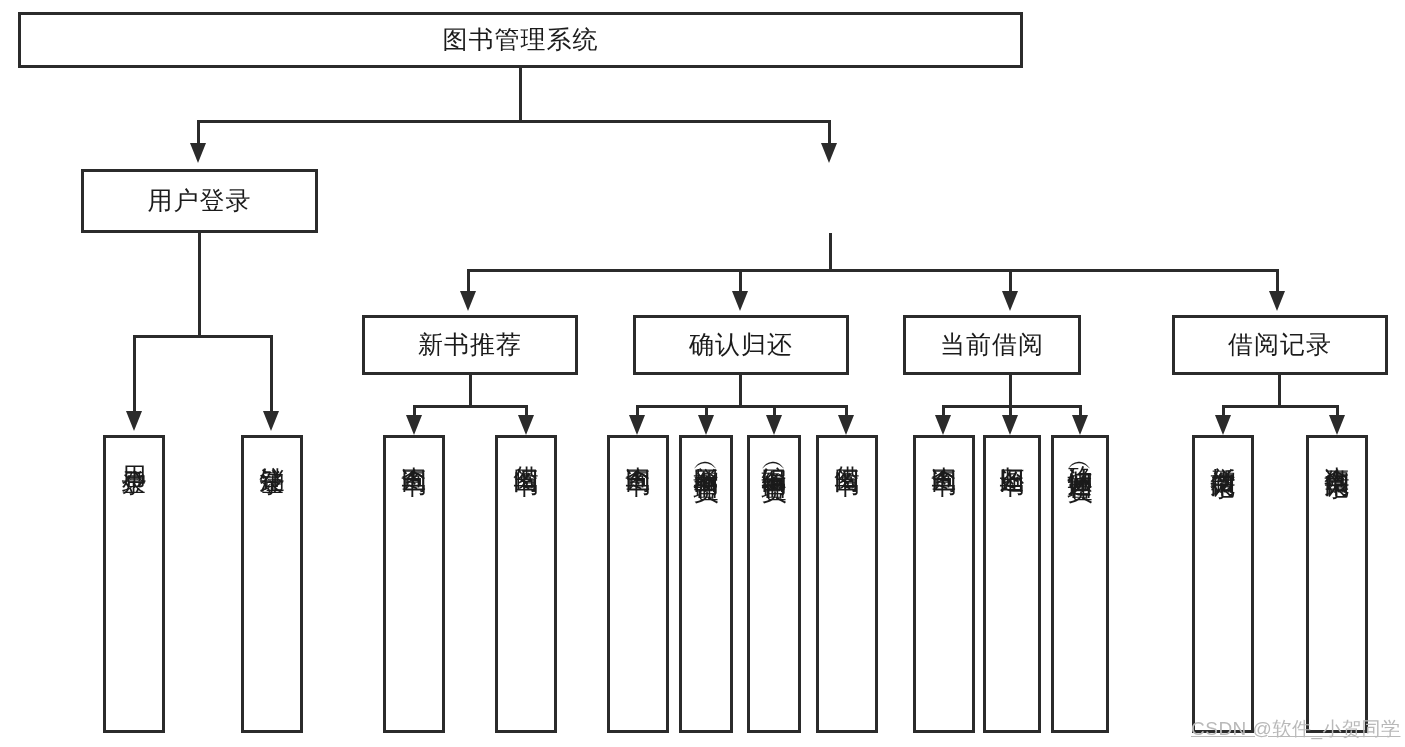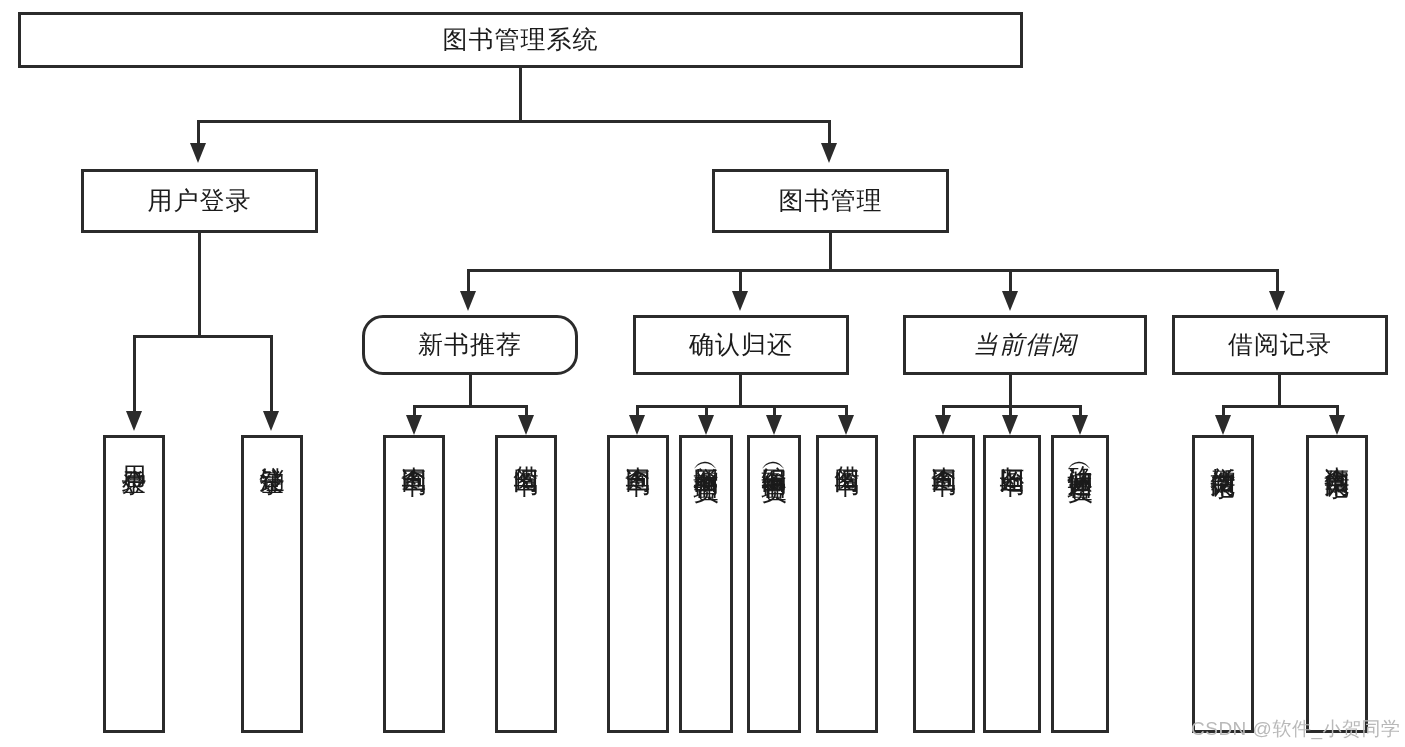--- a/index.html
+++ b/index.html
@@ -89,50 +89,47 @@
   <div class="ln h" style="left:197px; top:120px; width:634px; height:3px;"></div>
 
   <div class="ln v" style="left:197px; top:120px; width:3px; height:25px;"></div>
   <div class="arrow" style="left:190px; top:143px;"></div>
   <div class="ln v" style="left:828px; top:120px; width:3px; height:25px;"></div>
   <div class="arrow" style="left:821px; top:143px;"></div>
 
   <div class="node horiz" style="left:81px; top:169px; width:237px; height:64px;">
     <span>用户登录</span>
   </div>
-  <div class="node horiz" style="left:712px; top:169px; width:237px; height:64px;">
-    <span>图书管理</span>
-  </div>
 
   <div class="ln v" style="left:198px; top:233px; width:3px; height:102px;"></div>
   <div class="ln h" style="left:133px; top:335px; width:140px; height:3px;"></div>
   <div class="ln v" style="left:133px; top:335px; width:3px; height:78px;"></div>
   <div class="arrow" style="left:126px; top:411px;"></div>
   <div class="ln v" style="left:270px; top:335px; width:3px; height:78px;"></div>
   <div class="arrow" style="left:263px; top:411px;"></div>
 
   <div class="ln v" style="left:829px; top:233px; width:3px; height:38px;"></div>
   <div class="ln h" style="left:467px; top:269px; width:812px; height:3px;"></div>
 
   <div class="ln v" style="left:467px; top:269px; width:3px; height:24px;"></div>
   <div class="arrow" style="left:460px; top:291px;"></div>
   <div class="ln v" style="left:739px; top:269px; width:3px; height:24px;"></div>
   <div class="arrow" style="left:732px; top:291px;"></div>
   <div class="ln v" style="left:1009px; top:269px; width:3px; height:24px;"></div>
   <div class="arrow" style="left:1002px; top:291px;"></div>
   <div class="ln v" style="left:1276px; top:269px; width:3px; height:24px;"></div>
   <div class="arrow" style="left:1269px; top:291px;"></div>
 
-  <div class="node horiz" style="left:362px; top:315px; width:216px; height:60px;border-radius:21px;">
+  <div class="node horiz" style="left:362px; top:315px; width:216px; height:60px;">
     <span>新书推荐</span>
   </div>
   <div class="node horiz" style="left:633px; top:315px; width:216px; height:60px;">
     <span>确认归还</span>
   </div>
-  <div class="node horiz" style="left:903px; top:315px; width:244px; height:60px;font-style:italic;">
+  <div class="node horiz" style="left:903px; top:315px; width:178px; height:60px;">
     <span>当前借阅</span>
   </div>
   <div class="node horiz" style="left:1172px; top:315px; width:216px; height:60px;text-align:center;">
     <span>借阅记录</span>
   </div>
 
   <div class="ln v" style="left:469px; top:375px; width:3px; height:32px;"></div>
   <div class="ln h" style="left:413px; top:405px; width:115px; height:3px;"></div>
   <div class="ln v" style="left:413px; top:405px; width:3px; height:12px;"></div>
   <div class="arrow" style="left:406px; top:415px;"></div>
@@ -203,15 +200,15 @@
     <span class="vtext">确认归还（管理员）</span>
   </div>
 
   <div class="node vert" style="left:1192px; top:435px; width:62px; height:298px;">
     <span class="vtext">新增借阅记录</span>
   </div>
   <div class="node vert" style="left:1306px; top:435px; width:62px; height:298px;">
     <span class="vtext">查询借阅记录</span>
   </div>
 
-  <div id="watermark" style="left:1191px; top:716px;">CSDN @软件_小贺同学</div>
+  <div id="watermark" style="left:1191px; top:716px;text-decoration:underline;">CSDN @软件_小贺同学</div>
 
 </div>
 
 </body></html>

